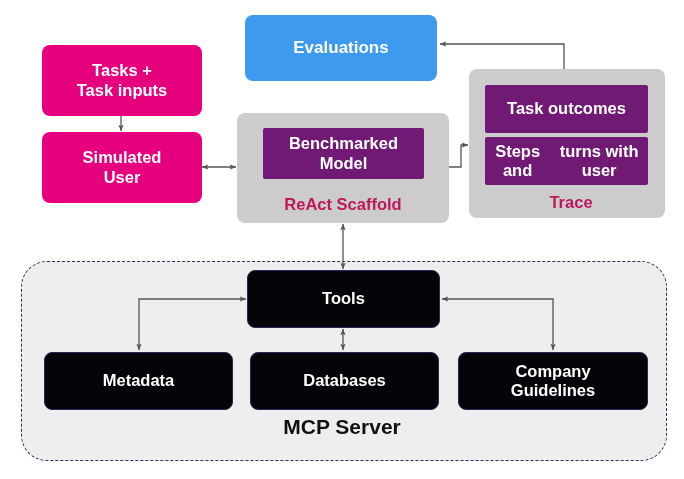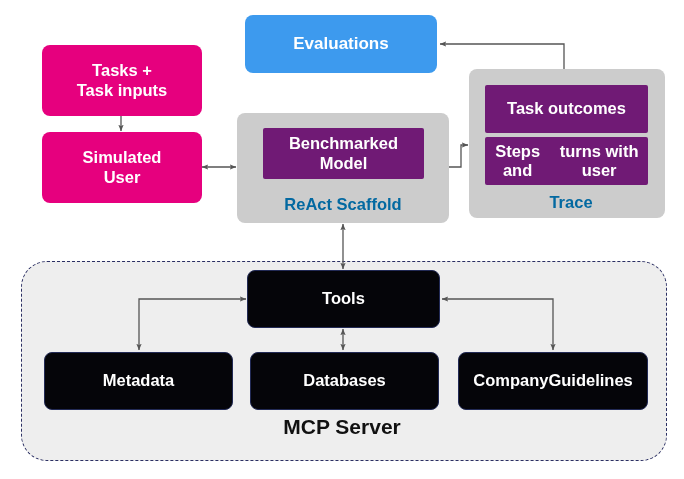--- a/index.html
+++ b/index.html
@@ -48,21 +48,21 @@
     border-radius: 8px;
     box-sizing: border-box;
   }
   .graybox-label {
     position: absolute;
     left: 0;
     right: 0;
     text-align: center;
     font-weight: bold;
     font-size: 16.5px;
-    color: #0369a1;
+    color: #be185d;
   }
   
   .navy {
     background: #701a75;
     color: #ffffff;
     border-radius: 2px;
     font-size: 16.5px;
   }
   
   .black {
@@ -135,21 +135,21 @@
   <div class="node pink" style="left:42px; top:45px; width:160px; height:71px; flex-direction:column;">
     <span>Tasks +</span>
     <span>Task inputs</span>
   </div>
 
   <div class="node pink" style="left:42px; top:132px; width:160px; height:71px; flex-direction:column;">
     <span>Simulated</span>
     <span>User</span>
   </div>
 
-  <div class="node blue" style="left:245px; top:15px; width:192px; height:58px;">
+  <div class="node blue" style="left:245px; top:15px; width:192px; height:66px;">
     <span>Evaluations</span>
   </div>
 
   <div class="graybox" style="left:237px; top:113px; width:212px; height:110px;">
     <div class="node navy" style="left:26px; top:15px; width:161px; height:51px; flex-direction:column;">
       <span>Benchmarked</span>
       <span>Model</span>
     </div>
     <div class="graybox-label" style="bottom:9px;">ReAct Scaffold</div>
   </div>
@@ -170,20 +170,20 @@
   </div>
 
   <div class="node black" style="left:44px; top:352px; width:189px; height:58px;">
     <span>Metadata</span>
   </div>
 
   <div class="node black" style="left:250px; top:352px; width:189px; height:58px;">
     <span>Databases</span>
   </div>
 
-  <div class="node black" style="left:458px; top:352px; width:190px; height:58px; flex-direction:row;">
+  <div class="node black" style="left:458px; top:352px; width:190px; height:58px; flex-direction:column;">
     <span>Company</span>
     <span>Guidelines</span>
   </div>
 
   <div class="mcp-label" style="top:415px;">MCP Server</div>
 
 </div>
 
 </body></html>

